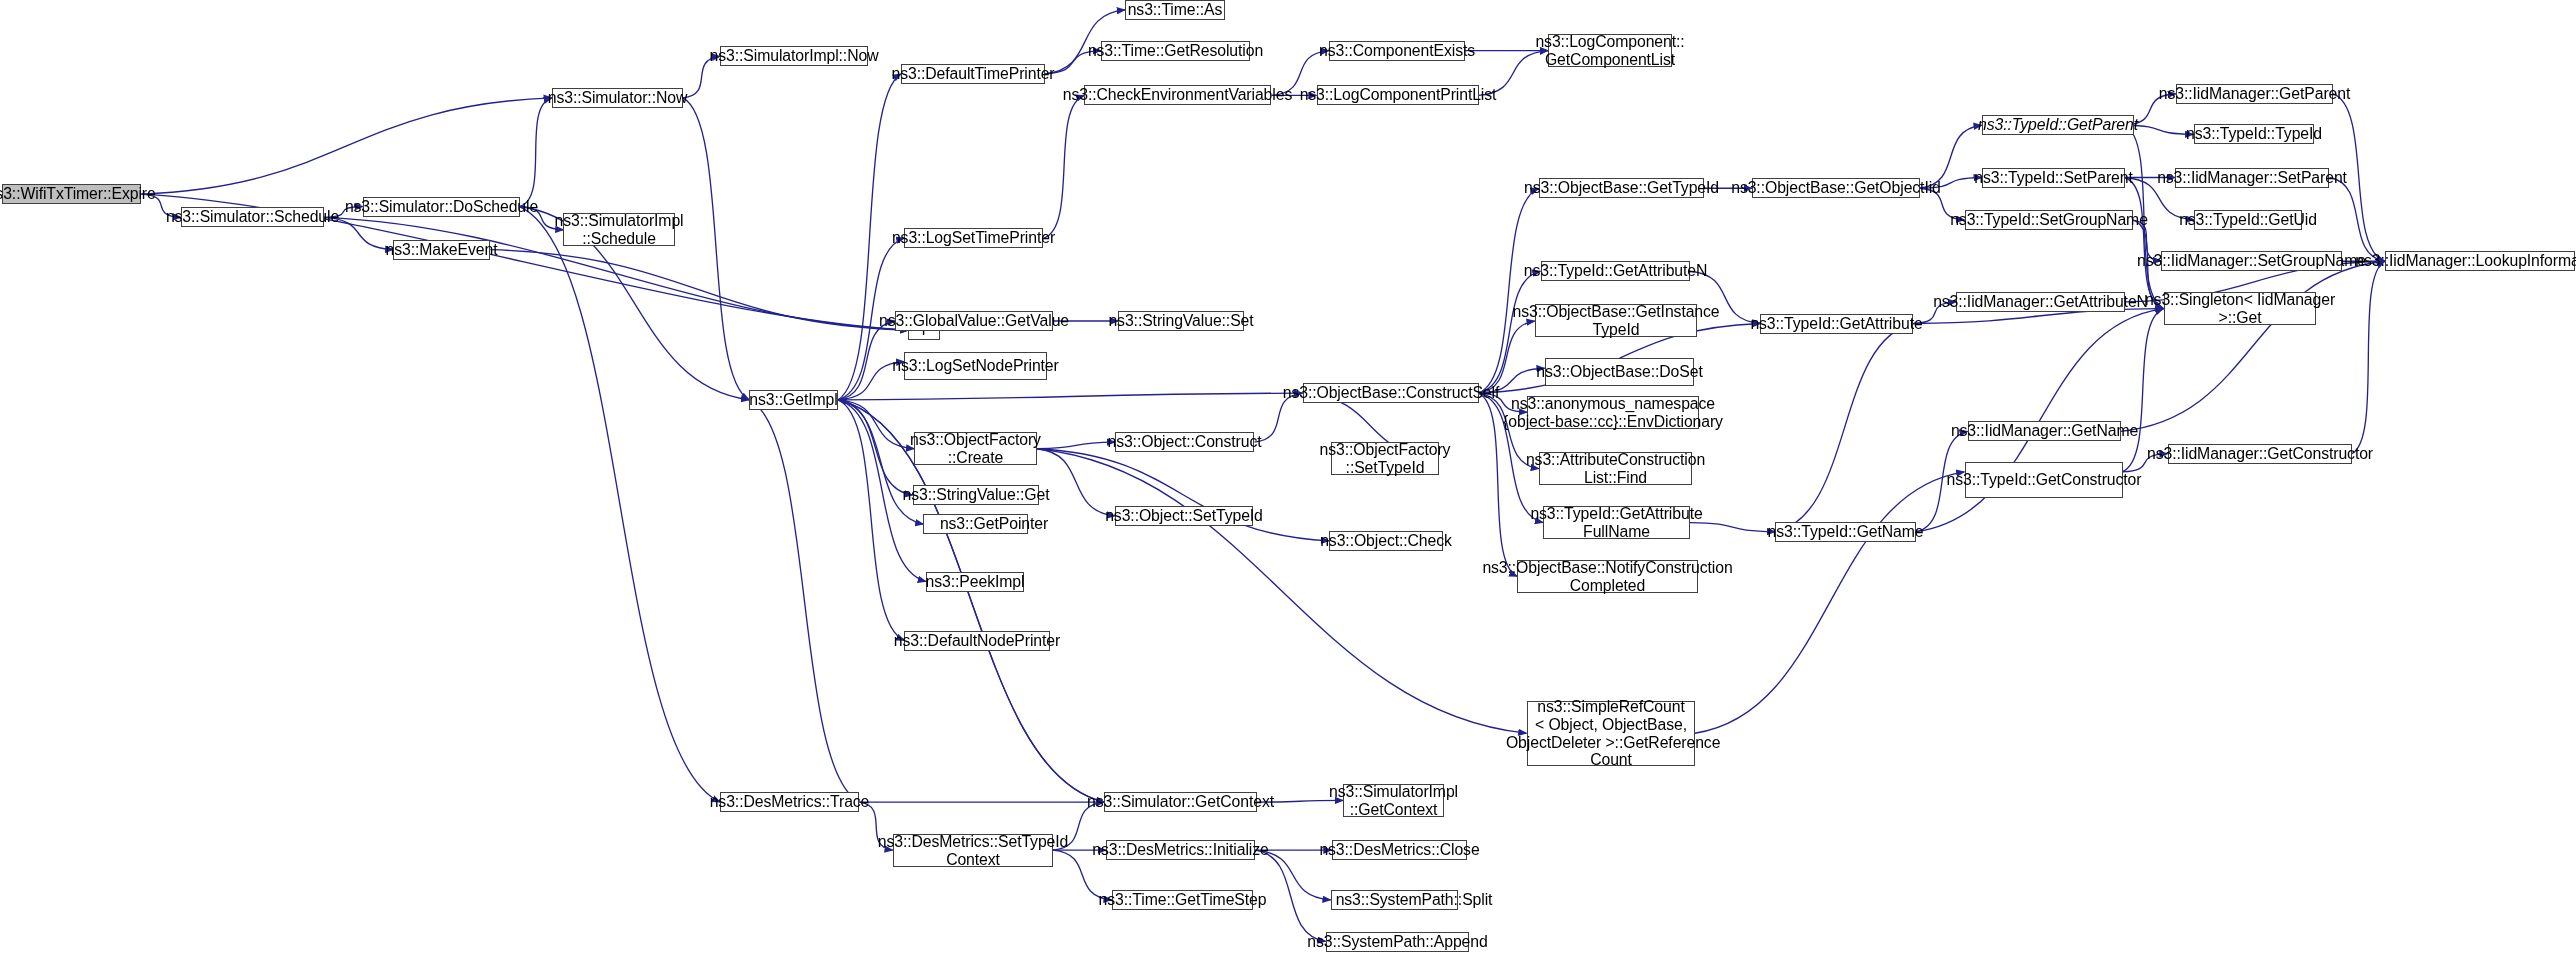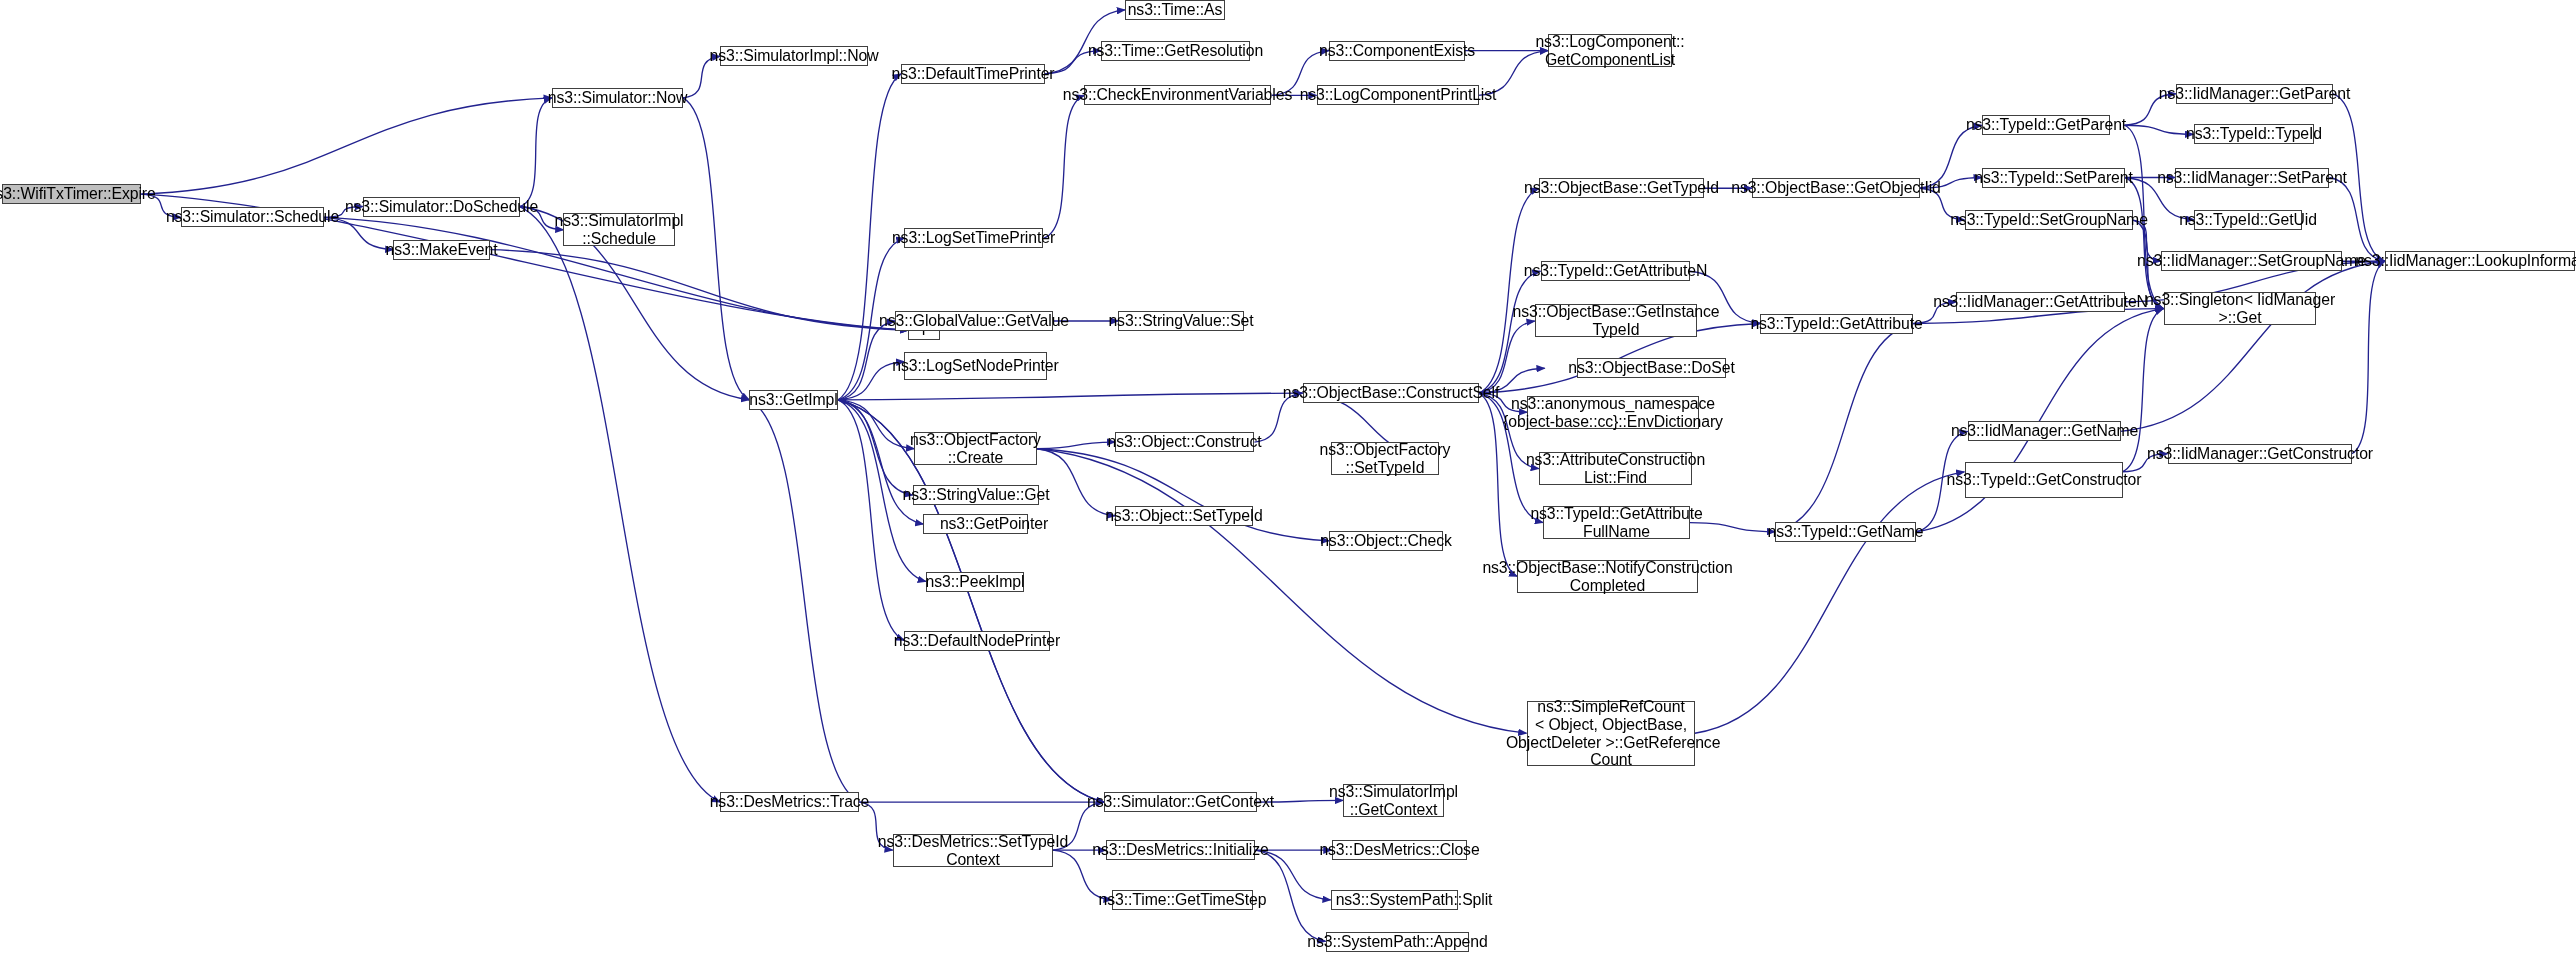--- a/index.html
+++ b/index.html
@@ -176,42 +176,42 @@
       <div class="node" style="left: 904px; top: 631px; width: 146px; height: 20px;">ns3::DefaultNodePrinter</div>
       <div class="node" style="left: 1303px; top: 383px; width: 176px; height: 20px;">ns3::ObjectBase::ConstructSelf</div>
       <div class="node" style="left: 1331px; top: 442px; width: 108px; height: 33px;">ns3::ObjectFactory
 ::SetTypeId</div>
       <div class="node" style="left: 1329px; top: 531px; width: 114px; height: 20px;">ns3::Object::Check</div>
       <div class="node" style="left: 1539px; top: 178px; width: 165px; height: 20px;">ns3::ObjectBase::GetTypeId</div>
       <div class="node" style="left: 1752px; top: 178px; width: 168px; height: 20px;">ns3::ObjectBase::GetObjectIid</div>
       <div class="node" style="left: 1541px; top: 261px; width: 149px; height: 20px;">ns3::TypeId::GetAttributeN</div>
       <div class="node" style="left: 1535px; top: 304px; width: 162px; height: 33px;">ns3::ObjectBase::GetInstance
 TypeId</div>
-      <div class="node" style="left: 1545px; top: 358px; width: 149px; height: 20px; margin-left: 32px;">ns3::ObjectBase::DoSet</div>
+      <div class="node" style="left: 1545px; top: 358px; width: 149px; height: 28px;">ns3::ObjectBase::DoSet</div>
       <div class="node" style="left: 1527px; top: 396px; width: 172px; height: 33px;">ns3::anonymous_namespace
 {object-base::cc}::EnvDictionary</div>
       <div class="node" style="left: 1539px; top: 452px; width: 153px; height: 33px;">ns3::AttributeConstruction
 List::Find</div>
       <div class="node" style="left: 1543px; top: 506px; width: 147px; height: 33px;">ns3::TypeId::GetAttribute
 FullName</div>
       <div class="node" style="left: 1517px; top: 560px; width: 181px; height: 33px;">ns3::ObjectBase::NotifyConstruction
 Completed</div>
       <div class="node" style="left: 1527px; top: 701px; width: 168px; height: 65px;">ns3::SimpleRefCount
 &lt; Object, ObjectBase,
  ObjectDeleter &gt;::GetReference
 Count</div>
       <div class="node" style="left: 1760px; top: 314px; width: 153px; height: 20px;">ns3::TypeId::GetAttribute</div>
       <div class="node" style="left: 1775px; top: 522px; width: 141px; height: 20px;">ns3::TypeId::GetName</div>
       <div class="node" style="left: 1956px; top: 292px; width: 169px; height: 20px;">ns3::IidManager::GetAttributeN</div>
       <div class="node" style="left: 1968px; top: 421px; width: 153px; height: 20px;">ns3::IidManager::GetName</div>
       <div class="node" style="left: 1965px; top: 462px; width: 158px; height: 36px;">ns3::TypeId::GetConstructor</div>
       <div class="node" style="left: 2164px; top: 292px; width: 152px; height: 33px;">ns3::Singleton&lt; IidManager
 &gt;::Get</div>
       <div class="node" style="left: 2168px; top: 444px; width: 184px; height: 20px;">ns3::IidManager::GetConstructor</div>
-      <div class="node" style="left: 1982px; top: 115px; width: 128px; height: 20px;">ns3::TypeId::GetParent</div>
+      <div class="node" style="left: 1982px; top: 115px; width: 152px; height: 20px; font-style: italic;">ns3::TypeId::GetParent</div>
       <div class="node" style="left: 1982px; top: 168px; width: 143px; height: 20px;">ns3::TypeId::SetParent</div>
       <div class="node" style="left: 1965px; top: 210px; width: 168px; height: 20px;">ns3::TypeId::SetGroupName</div>
       <div class="node" style="left: 2176px; top: 84px; width: 157px; height: 20px;">ns3::IidManager::GetParent</div>
       <div class="node" style="left: 2194px; top: 124px; width: 120px; height: 20px;">ns3::TypeId::TypeId</div>
       <div class="node" style="left: 2175px; top: 168px; width: 154px; height: 20px;">ns3::IidManager::SetParent</div>
       <div class="node" style="left: 2194px; top: 210px; width: 108px; height: 20px;">ns3::TypeId::GetUid</div>
       <div class="node" style="left: 2161px; top: 251px; width: 181px; height: 20px;">ns3::IidManager::SetGroupName</div>
       <div class="node" style="left: 2385px; top: 251px; width: 190px; height: 20px;">ns3::IidManager::LookupInformation</div>
       <div class="node" style="left: 720px; top: 792px; width: 139px; height: 20px;">ns3::DesMetrics::Trace</div>
       <div class="node" style="left: 893px; top: 834px; width: 160px; height: 33px;">ns3::DesMetrics::SetTypeId

